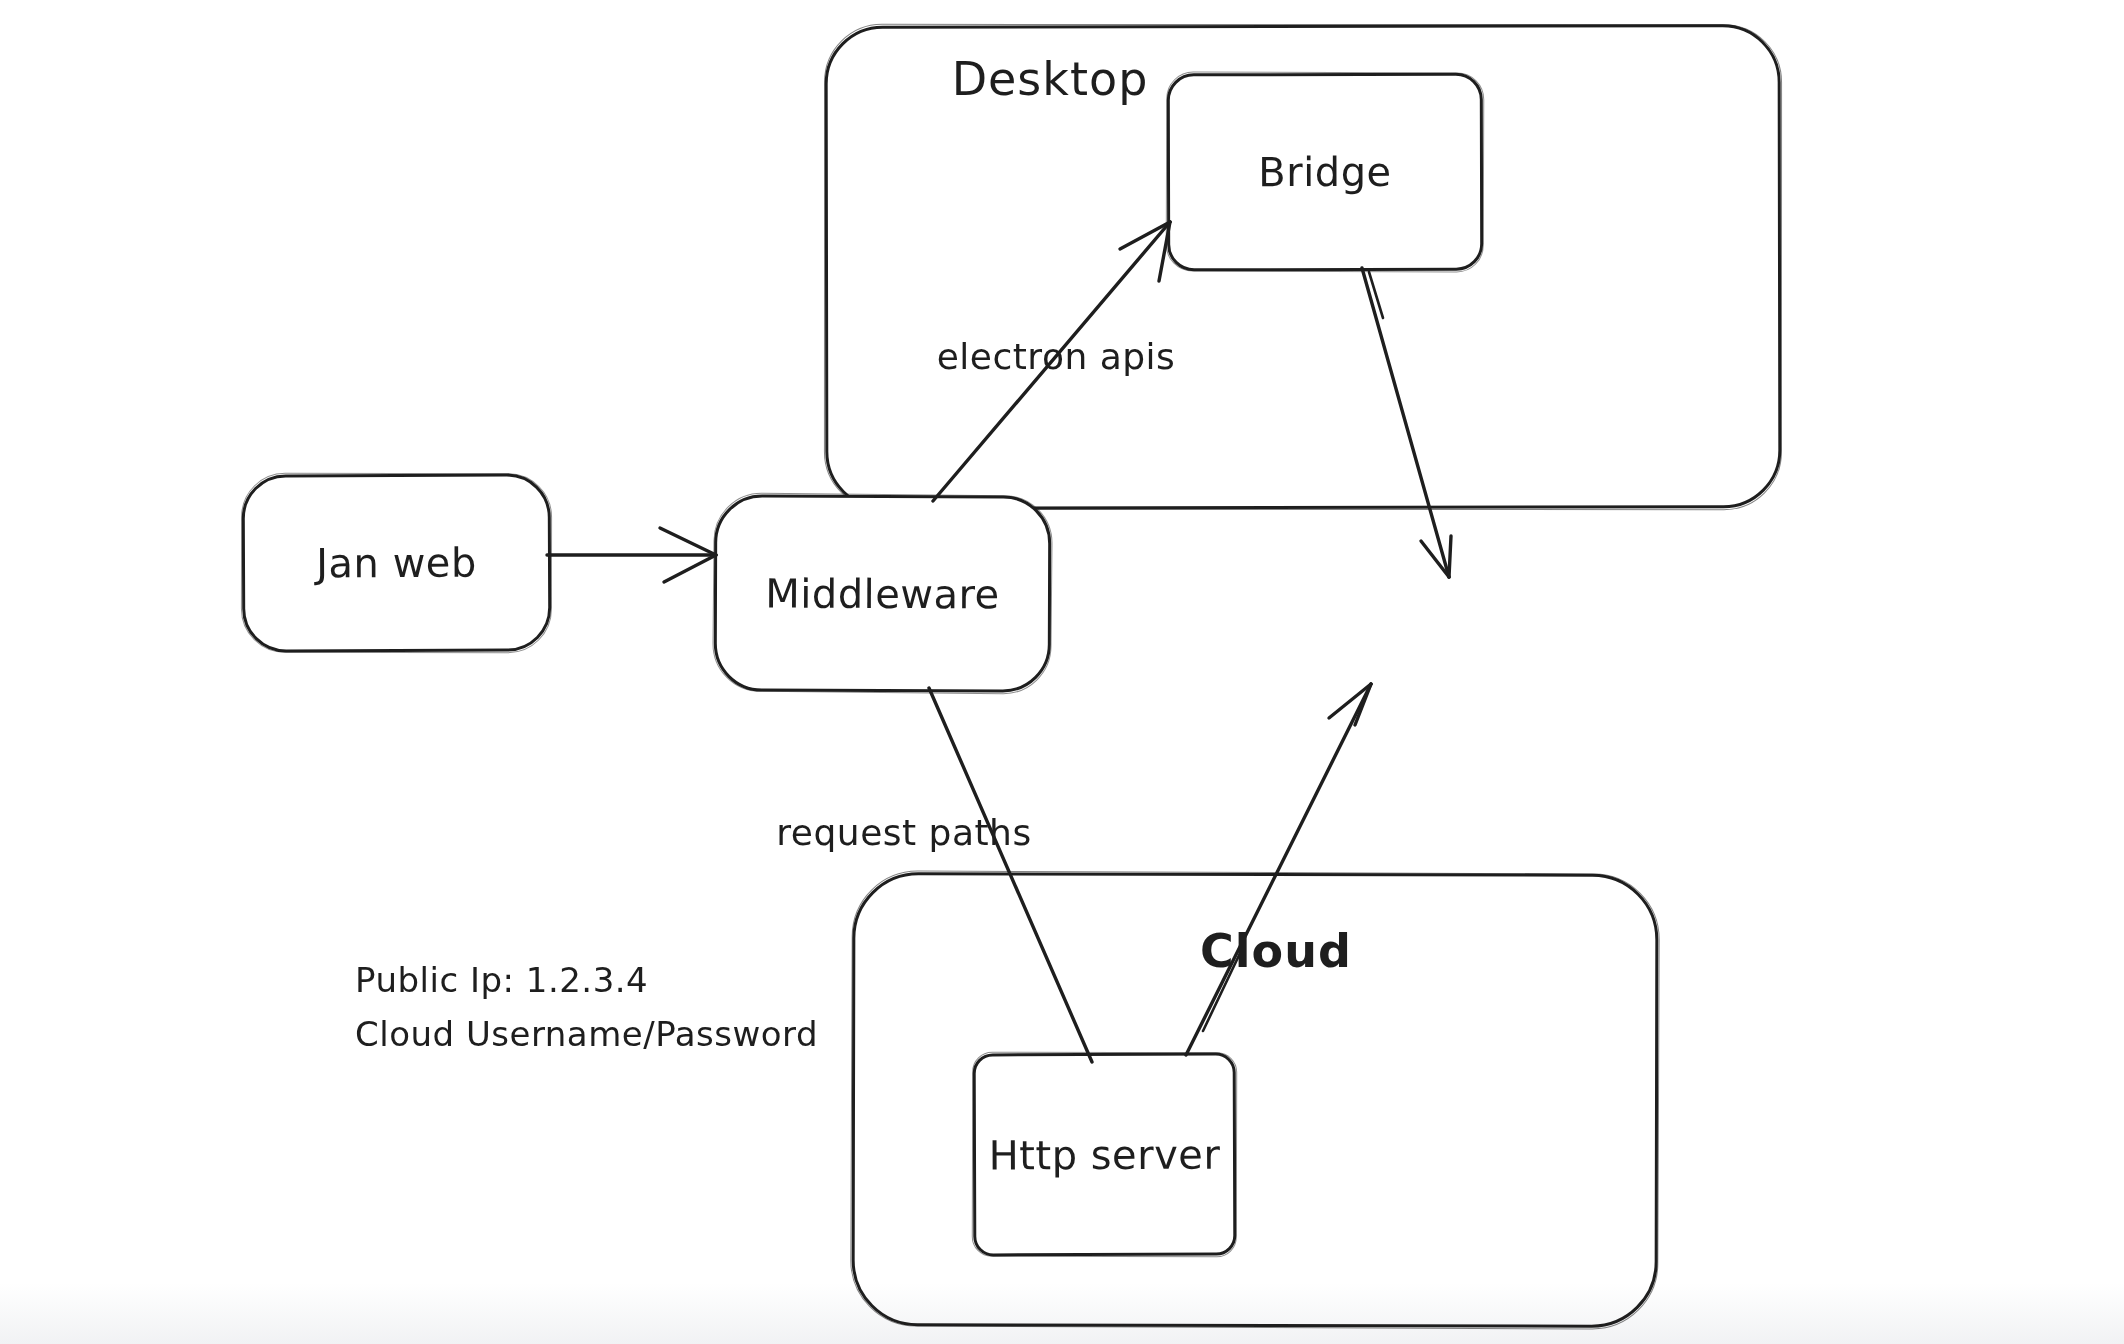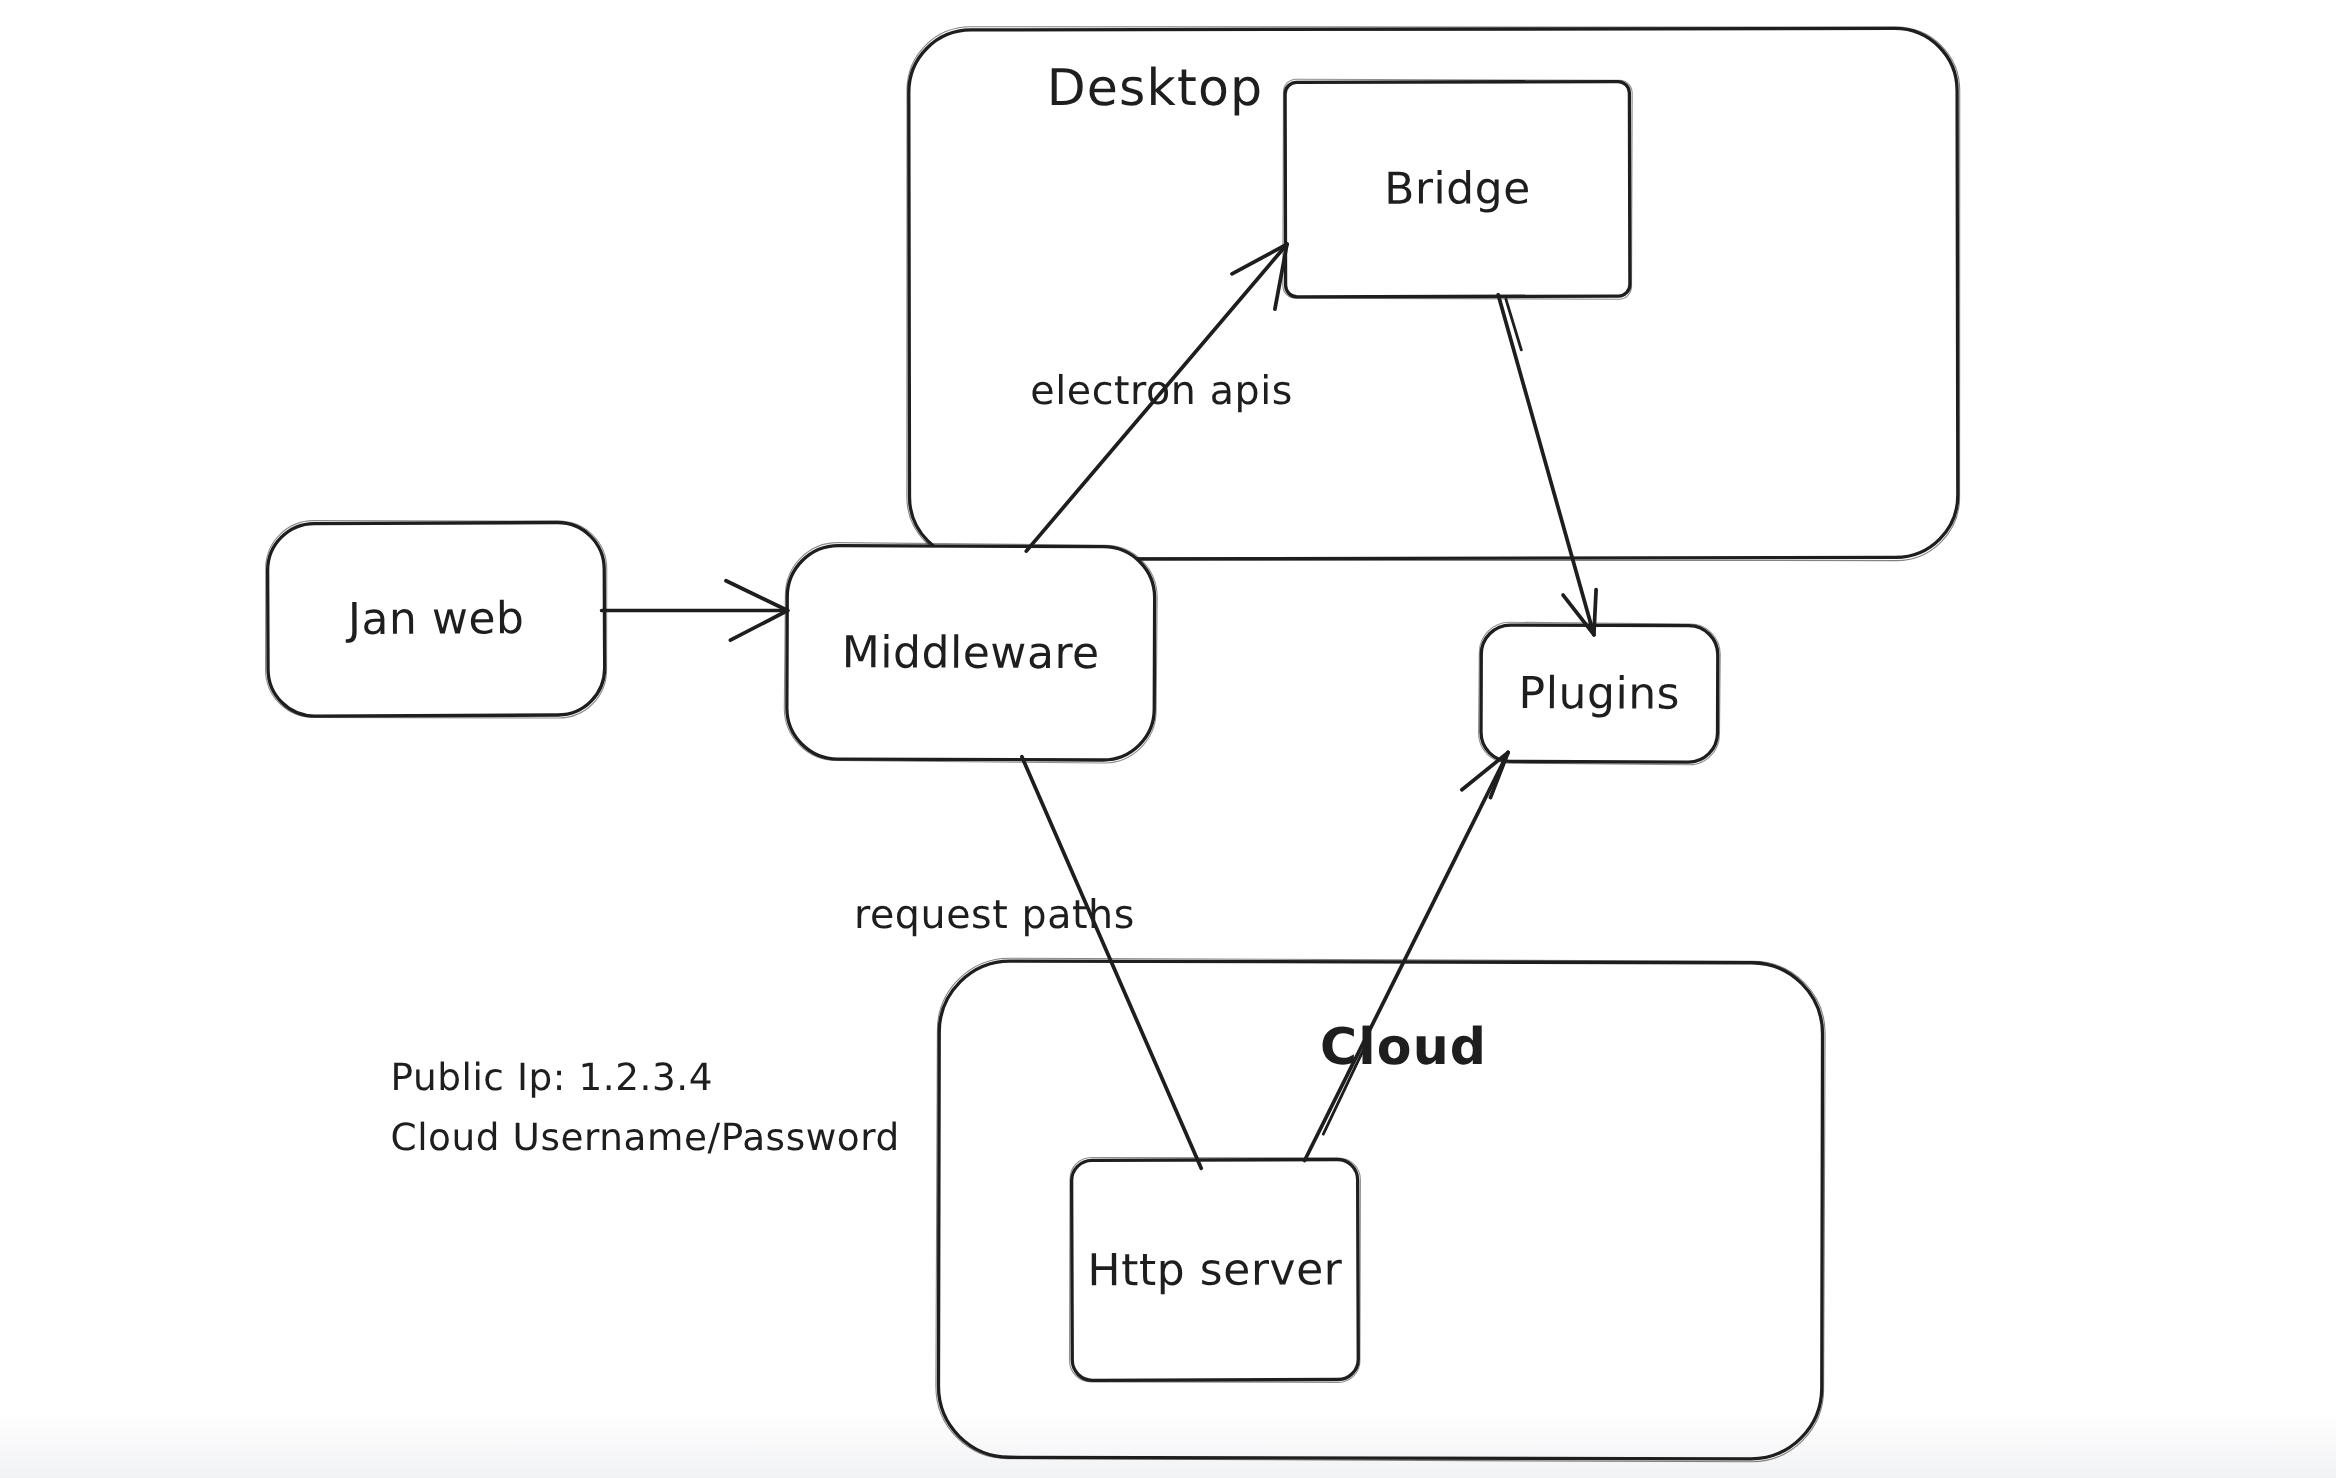--- a/index.html
+++ b/index.html
@@ -31,21 +31,21 @@
     display: flex; align-items: center; justify-content: center;
     font-size: 40px; letter-spacing: 0.5px; z-index: 2;
   }
   .node::after {
     content: ""; position: absolute; inset: -4px;
     border: 1.5px solid rgba(30,30,30,0.5); border-radius: inherit;
     transform: rotate(0.35deg); pointer-events: none;
   }
   .n-janweb     { left: 242px;  top: 474px;  width: 303px; height: 172px; border-radius: 44px; transform: rotate(-0.25deg); }
   .n-middleware { left: 714px;  top: 495px;  width: 331px; height: 191px; border-radius: 48px; transform: rotate(0.2deg); }
-  .n-bridge     { left: 1167px; top: 73px;   width: 310px; height: 192px; border-radius: 12px; transform: rotate(-0.15deg); }
+  .n-bridge     { left: 1167px; top: 73px;   width: 310px; height: 192px; border-radius: 27px; transform: rotate(-0.15deg); }
   .n-plugins    { left: 1345px; top: 567px;  width: 212px; height: 121px; border-radius: 28px; transform: rotate(0.2deg); }
   .n-httpserver { left: 973px;  top: 1053px; width: 257px; height: 197px; border-radius: 20px; transform: rotate(-0.2deg); }
 
   
   svg.edges { position: absolute; left: 0; top: 0; z-index: 3; pointer-events: none; }
   svg.edges path {
     fill: none; stroke: #1e1e1e; stroke-width: 3.4;
     stroke-linecap: round; stroke-linejoin: round;
   }
   svg.edges path.thin { stroke-width: 2.6; }
@@ -77,23 +77,20 @@
   <div class="container c-cloud"></div>
 
   <div class="node n-janweb">
     <span>Jan web</span>
   </div>
   <div class="node n-middleware">
     <span>Middleware</span>
   </div>
   <div class="node n-bridge">
     <span>Bridge</span>
-  </div>
-  <div class="node n-plugins">
-    <span>Plugins</span>
   </div>
   <div class="node n-httpserver">
     <span>Http server</span>
   </div>
 
   <svg class="edges" width="2124" height="1344" viewBox="0 0 2124 1344">
 
     <g>
       <path d="M547,555 L716,555"></path>
       <path d="M716,555 L660,528"></path>

